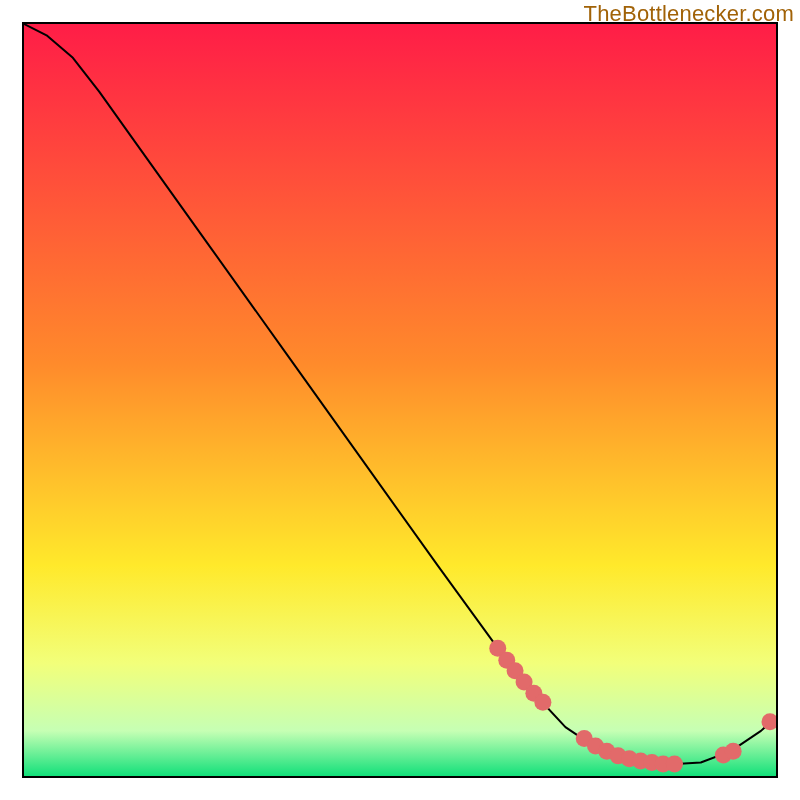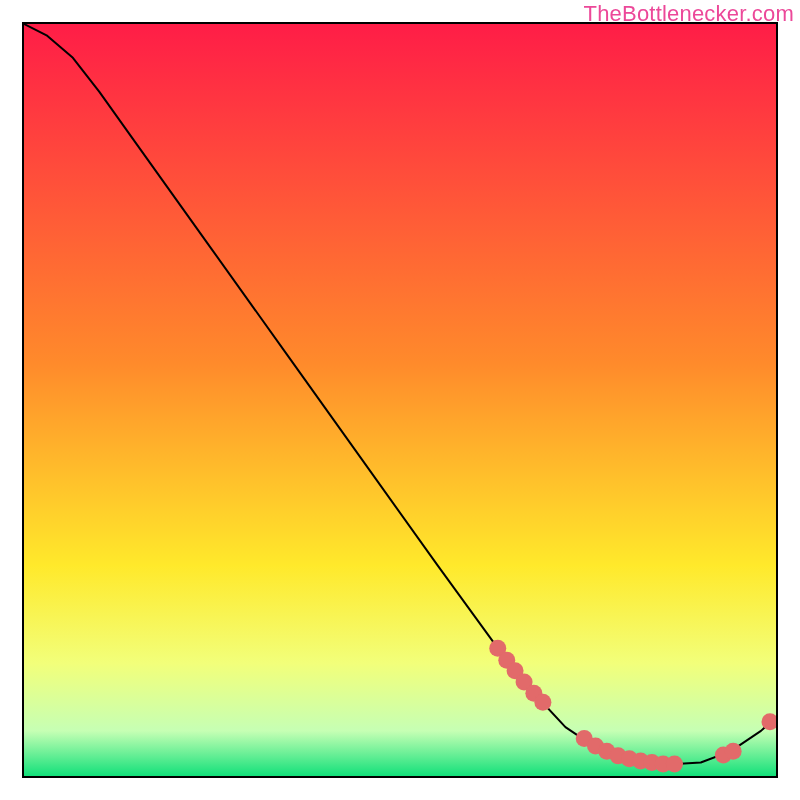--- a/index.html
+++ b/index.html
@@ -29,21 +29,21 @@
   .plot-inner {
     position: absolute;
     left: 0; top: 0; right: 0; bottom: 0;
   }
   .watermark {
     position: absolute;
     top: 1px;
     right: 6px;
     font-size: 22px;
     font-weight: 400;
-    color: #ec4899;
+    color: #a16207;
     letter-spacing: 0.2px;
     user-select: none;
   }
   svg { display: block; }
 </style>
 </head>
 <body>
 
 <div class="stage">
   <div class="watermark">TheBottlenecker.com</div>

